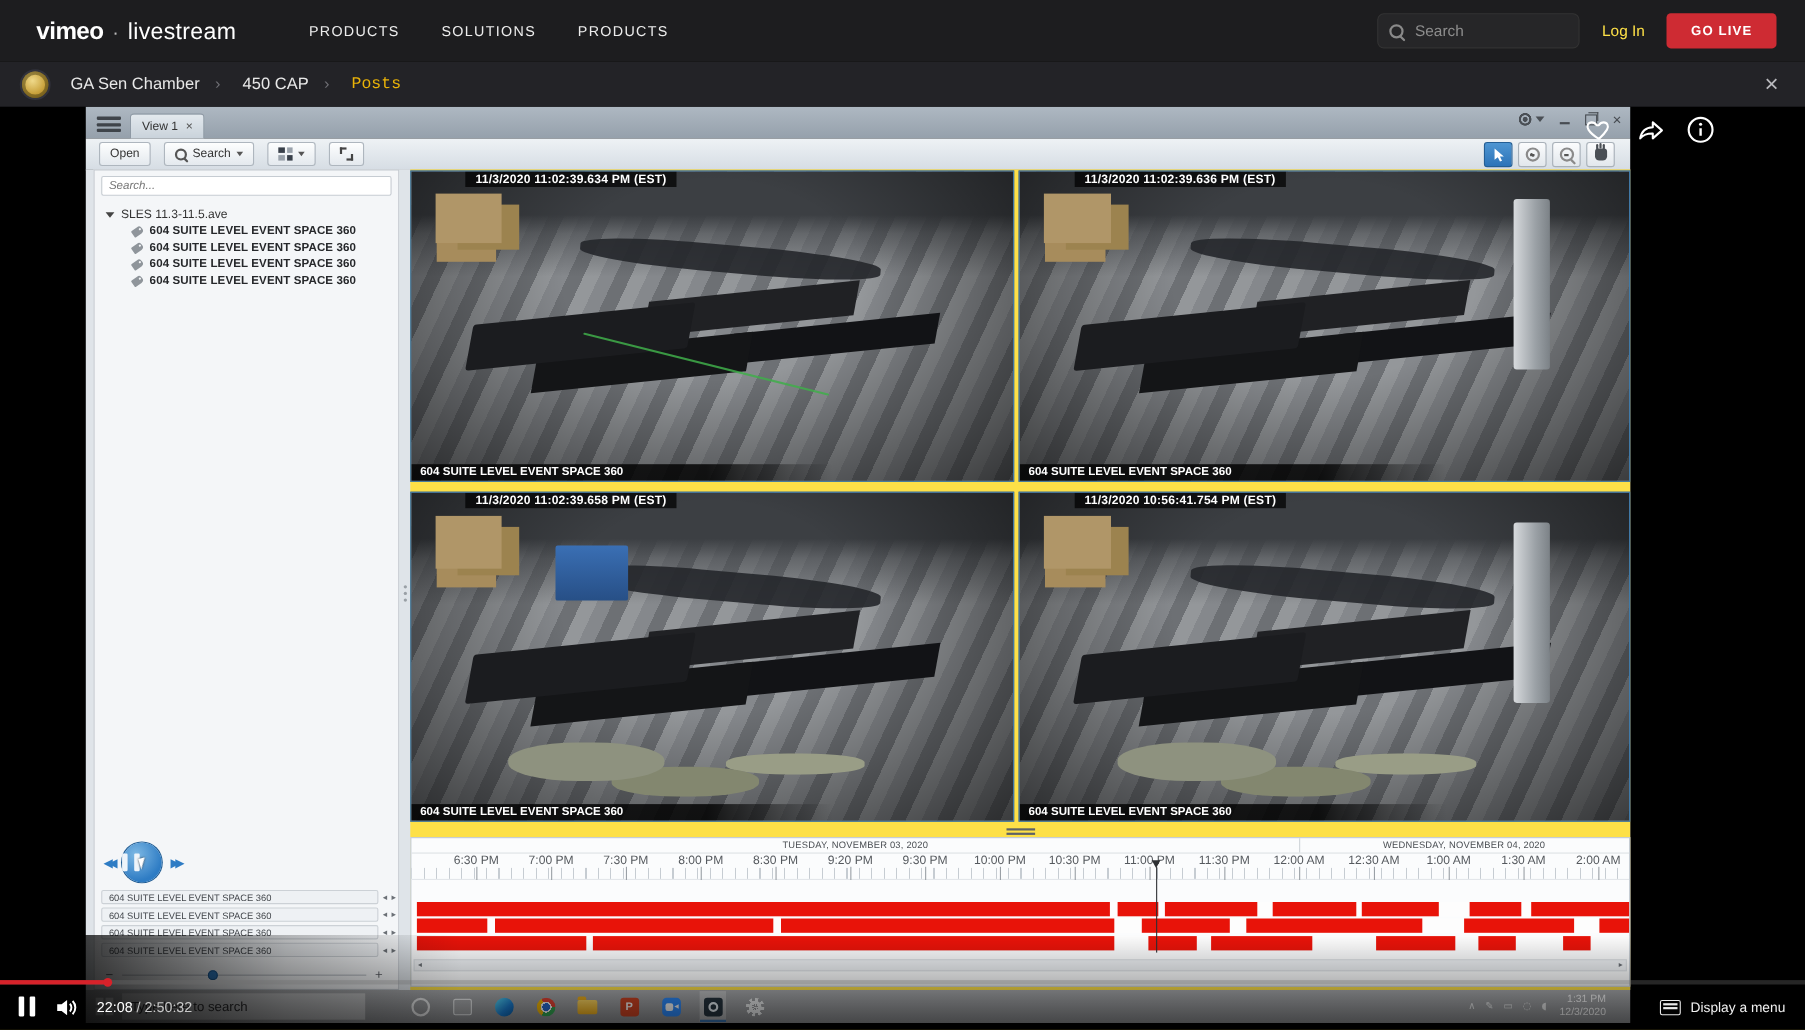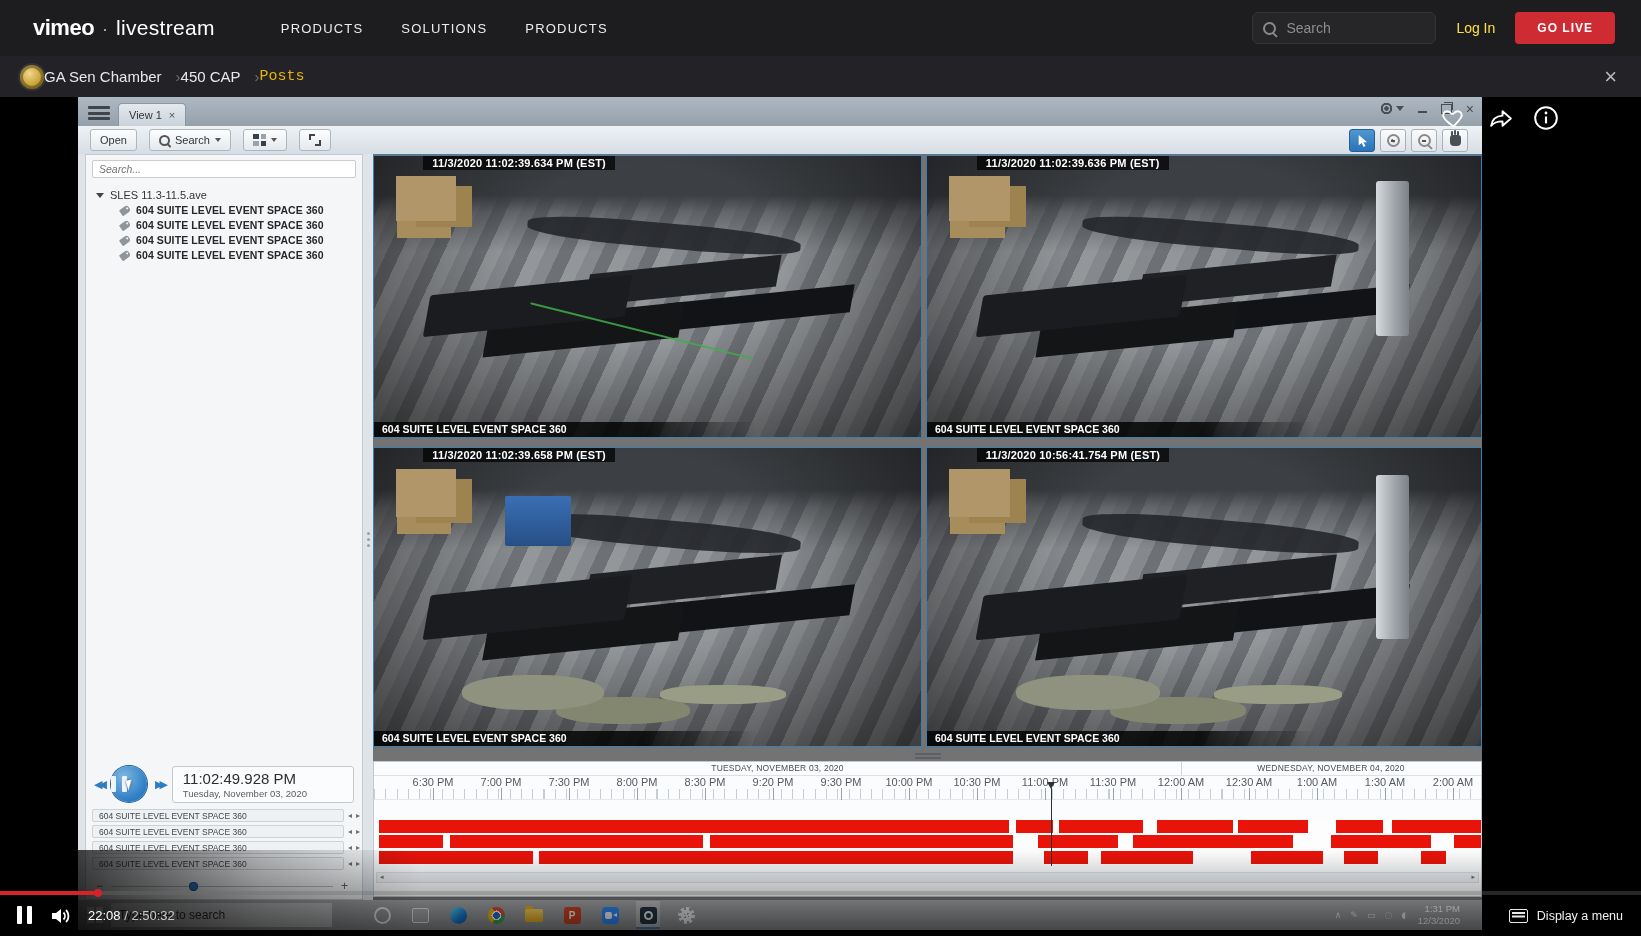--- a/index.html
+++ b/index.html
@@ -25,21 +25,21 @@
   .search-pill input::placeholder{color:#8d8d8d;}
   .login{color:#fde047;font-size:14px;cursor:pointer;}
   .golive{background:#ce2b33;color:#fff;font-size:12px;font-weight:700;letter-spacing:1px;
           padding:9px 22px;border-radius:4px;cursor:pointer;}
   
   .crumbbar{position:absolute;top:56px;left:0;right:0;height:41px;background:#232327;
             display:flex;align-items:center;z-index:40;}
   .avatar{width:24px;height:24px;border-radius:50%;margin-left:20px;flex:0 0 auto;
           background:radial-gradient(circle at 40% 35%,#efd98a,#c9a23c 55%,#8a6a1d);
           box-shadow:0 0 0 2px #31323c, inset 0 0 0 3px rgba(60,50,10,.45);}
-  .crumb{color:#e8e8e8;font-size:15px;margin-left:0;cursor:pointer;}
+  .crumb{color:#e8e8e8;font-size:15px;margin-left:20px;cursor:pointer;}
   .crumb.muted{color:#eab308;font-family:Liberation Mono, monospace;}
   .crumb-sep{color:#6f6f74;font-size:15px;margin-left:14px;}
   .crumb-close{margin-left:auto;margin-right:24px;color:#b9b9bd;font-size:22px;line-height:1;cursor:pointer;}
   
   .stage{position:absolute;top:97px;left:0;width:1641px;height:839px;background:#000;}
   .video{position:absolute;left:78px;top:0;width:1404px;height:833px;background:#0c0c0c;}
   
   .app-titlebar{position:absolute;left:0;right:0;top:0;height:29px;
      background:linear-gradient(#aeb8c2,#95a0ab);display:flex;align-items:flex-end;}
   .hamburger{width:22px;height:14px;margin:0 0 6px 10px;display:flex;flex-direction:column;justify-content:space-between;cursor:pointer;}
@@ -117,21 +117,21 @@
   .row-skips{position:absolute;width:22px;height:13px;right:2px;display:flex;gap:4px;align-items:center;justify-content:flex-end;}
   .skip-glyph{font-size:8px;color:#6b7076;cursor:pointer;font-family:"DejaVu Sans",sans-serif;line-height:1;}
   .side-zoom{position:absolute;left:10px;right:14px;top:120px;height:14px;display:flex;align-items:center;gap:8px;}
   .zminus,.zplus{color:#5a5e63;font-size:12px;line-height:1;cursor:pointer;}
   .ztrack{flex:1;height:1px;background:#b7bdc3;position:relative;cursor:pointer;}
   .zdot{position:absolute;left:35%;top:-4px;width:9px;height:9px;border-radius:50%;background:#2e7cc4;box-shadow:inset 0 0 0 1px #1f5c94;}
   .v-split{position:absolute;left:285px;width:10px;top:57px;bottom:30px;background:#dfe4e9;cursor:col-resize;}
   .v-split i{position:absolute;left:3.5px;top:378px;width:3px;height:3px;background:#9aa0a6;border-radius:50%;
      box-shadow:0 6px 0 #9aa0a6,0 12px 0 #9aa0a6;}
   
-  .cam-area{position:absolute;left:295px;right:0;top:57px;bottom:30px;background:#737373;}
+  .cam-area{position:absolute;left:295px;right:0;top:57px;bottom:30px;background:#fde047;}
   .cam-grid{position:absolute;left:0;top:1px;width:1109px;height:594px;
      display:grid;grid-template-columns:549px 556px;grid-template-rows:283px 300px;gap:9px 4px;}
   .cam{position:relative;border:1px solid #3e7fb1;box-sizing:border-box;overflow:hidden;background:#54575b;cursor:pointer;}
   .cam-scene{position:absolute;inset:0;
      background:
        radial-gradient(ellipse at 50% 35%, rgba(0,0,0,0) 35%, rgba(0,0,0,.6) 100%),
        linear-gradient(#3c3f43 0 14%, rgba(60,63,67,.55) 20%, rgba(0,0,0,0) 34%),
        repeating-linear-gradient(115deg,#85888c 0 13px,#6d7074 13px 26px,#94979a 26px 39px);}
   .furn{position:absolute;}
   .fa{width:36%;height:15%;top:46%;left:10%;background:#1b1c1f;border-radius:3px;transform:skewX(-16deg) rotate(-6deg);
@@ -354,24 +354,20 @@
 
       <div class="side-bottom">
         <div class="pb-row">
           <span class="pb-skip">◀◀</span>
           <div class="pb-pause">
             <i></i>
               <i></i>
               <span class="mini-cursor"></span>
           </div>
           <span class="pb-skip">▶▶</span>
-          <div class="pb-timebox">
-            <div class="pb-time">11:02:49.928 PM</div>
-            <div class="pb-date">Tuesday, November 03, 2020</div>
-          </div>
         </div>
         <div id="side-cam-rows">
             <div class="cam-row" style="top: 50px;">604 SUITE LEVEL EVENT SPACE 360</div>
             <span class="row-skips" style="top: 50px;">
               <span class="skip-glyph">◂</span>
               <span class="skip-glyph">▸</span>
             </span>
             <div class="cam-row" style="top: 66px;">604 SUITE LEVEL EVENT SPACE 360</div>
             <span class="row-skips" style="top: 66px;">
               <span class="skip-glyph">◂</span>

